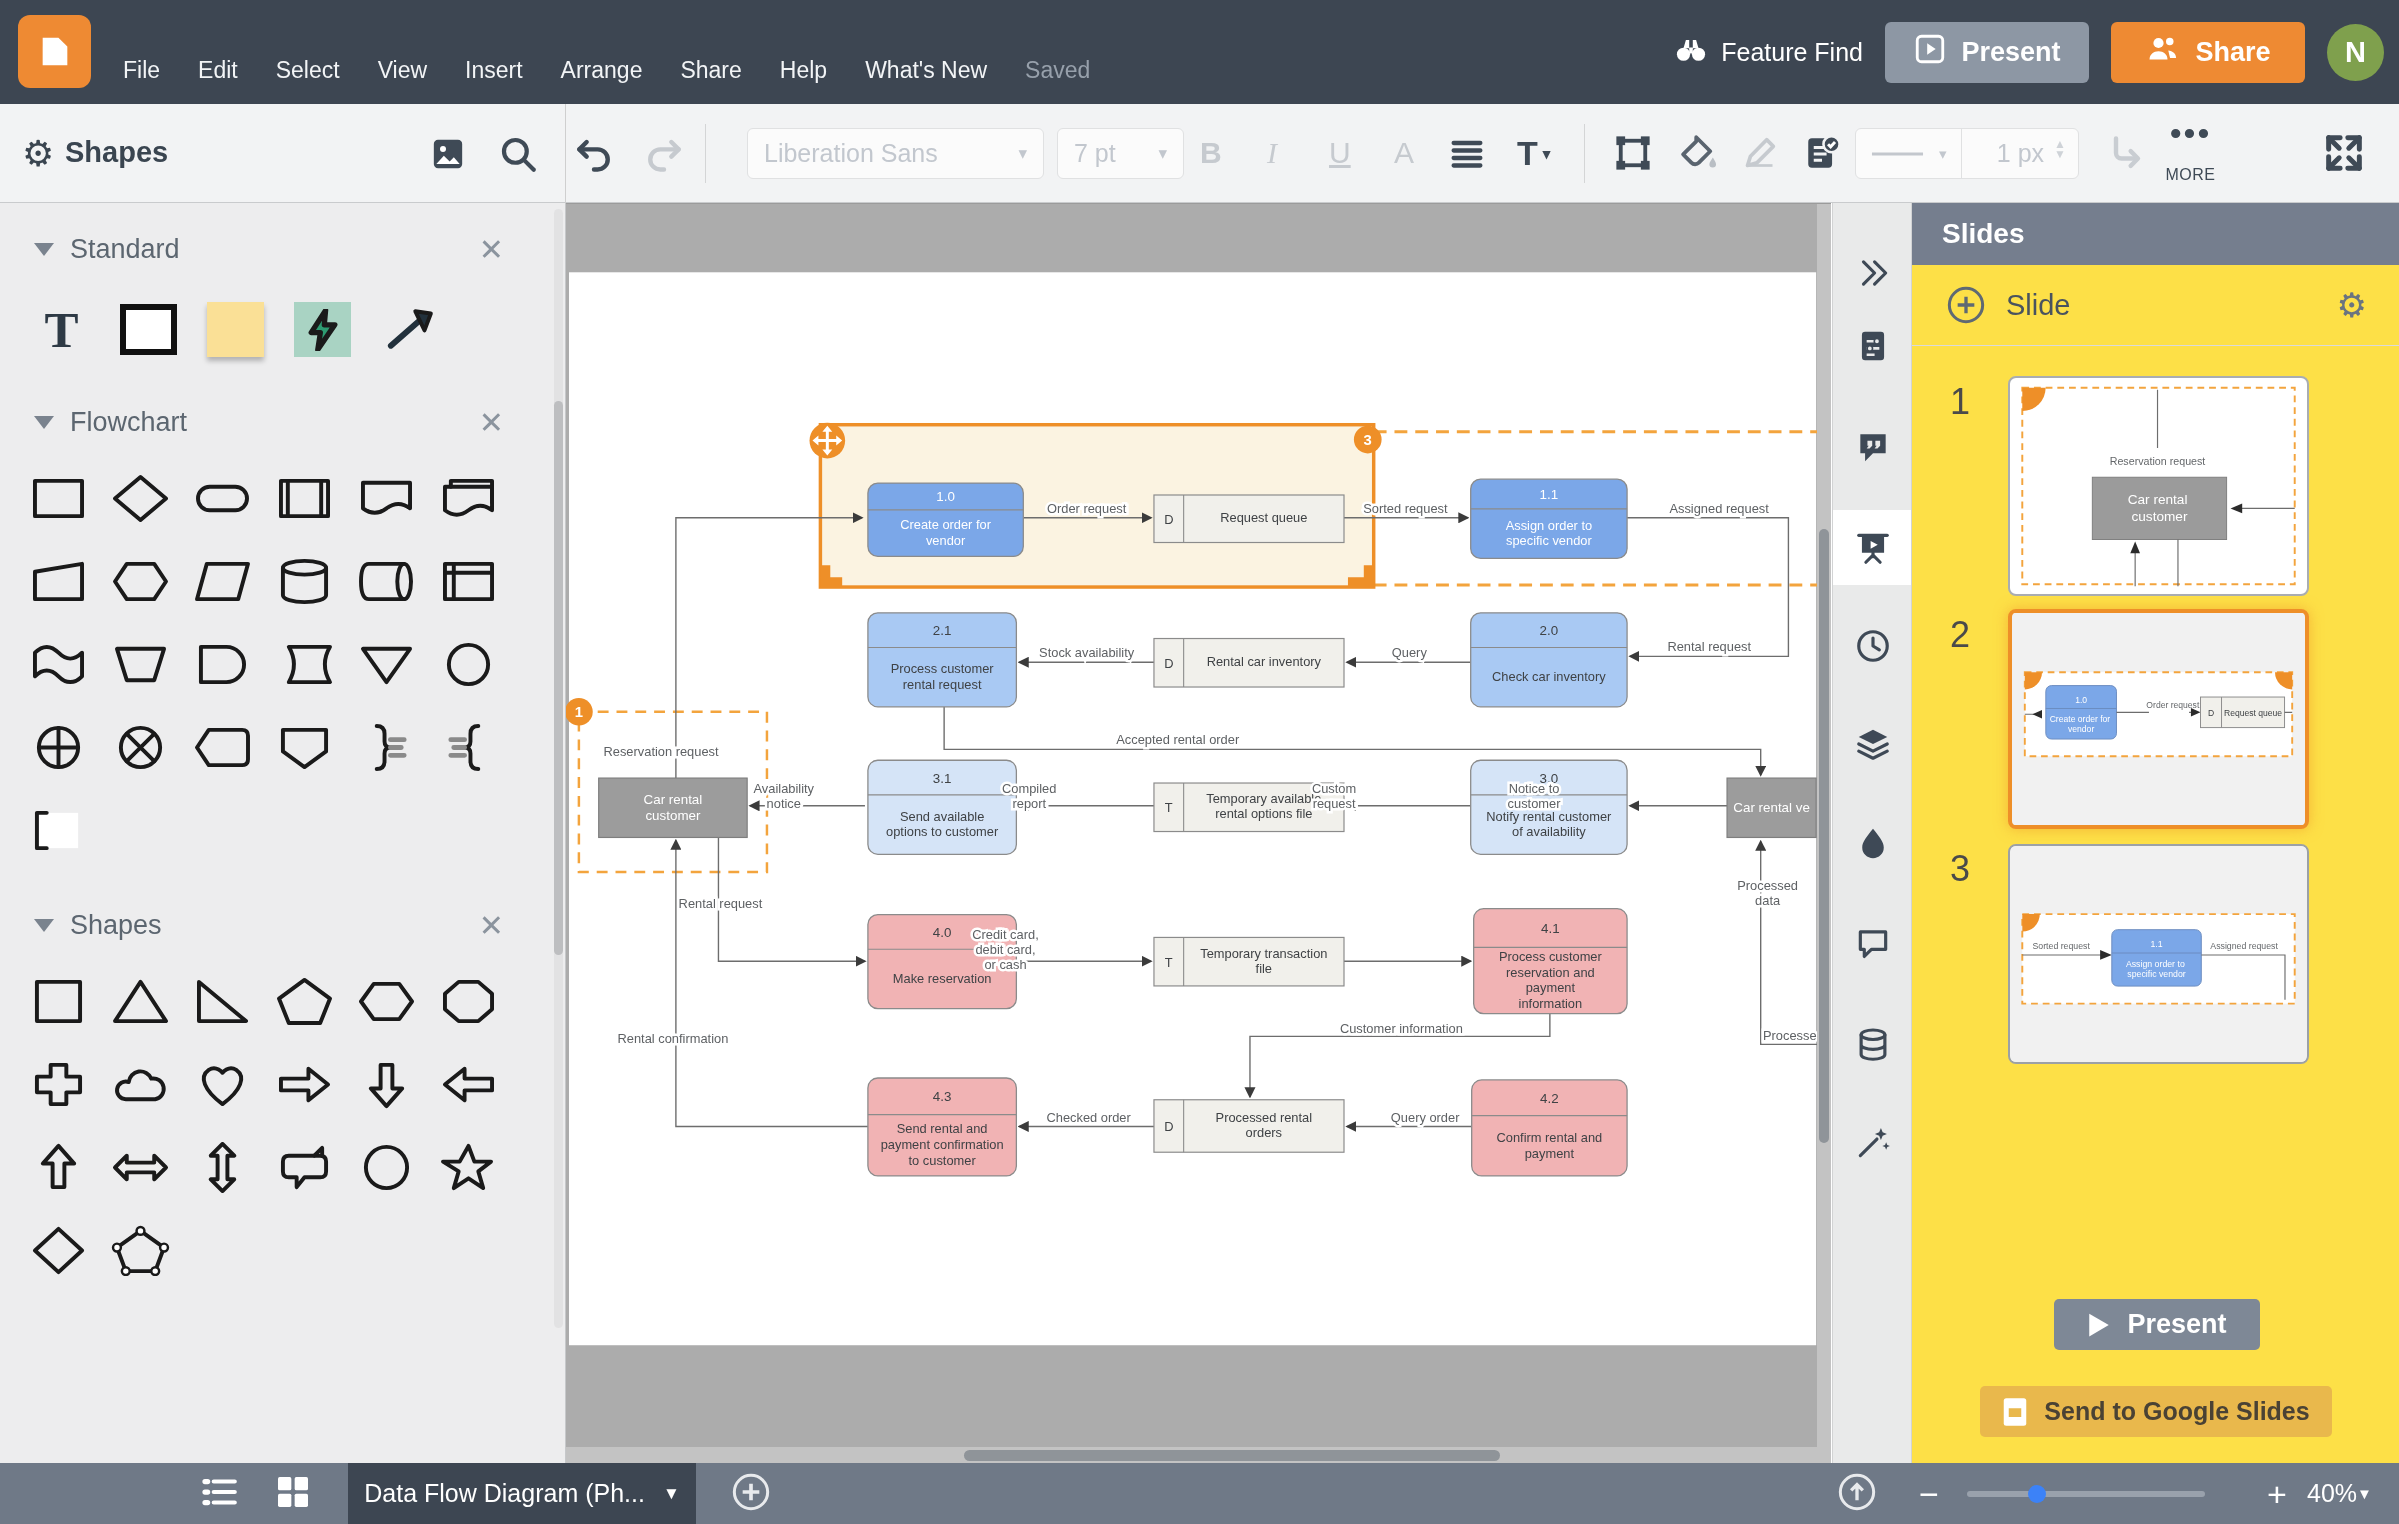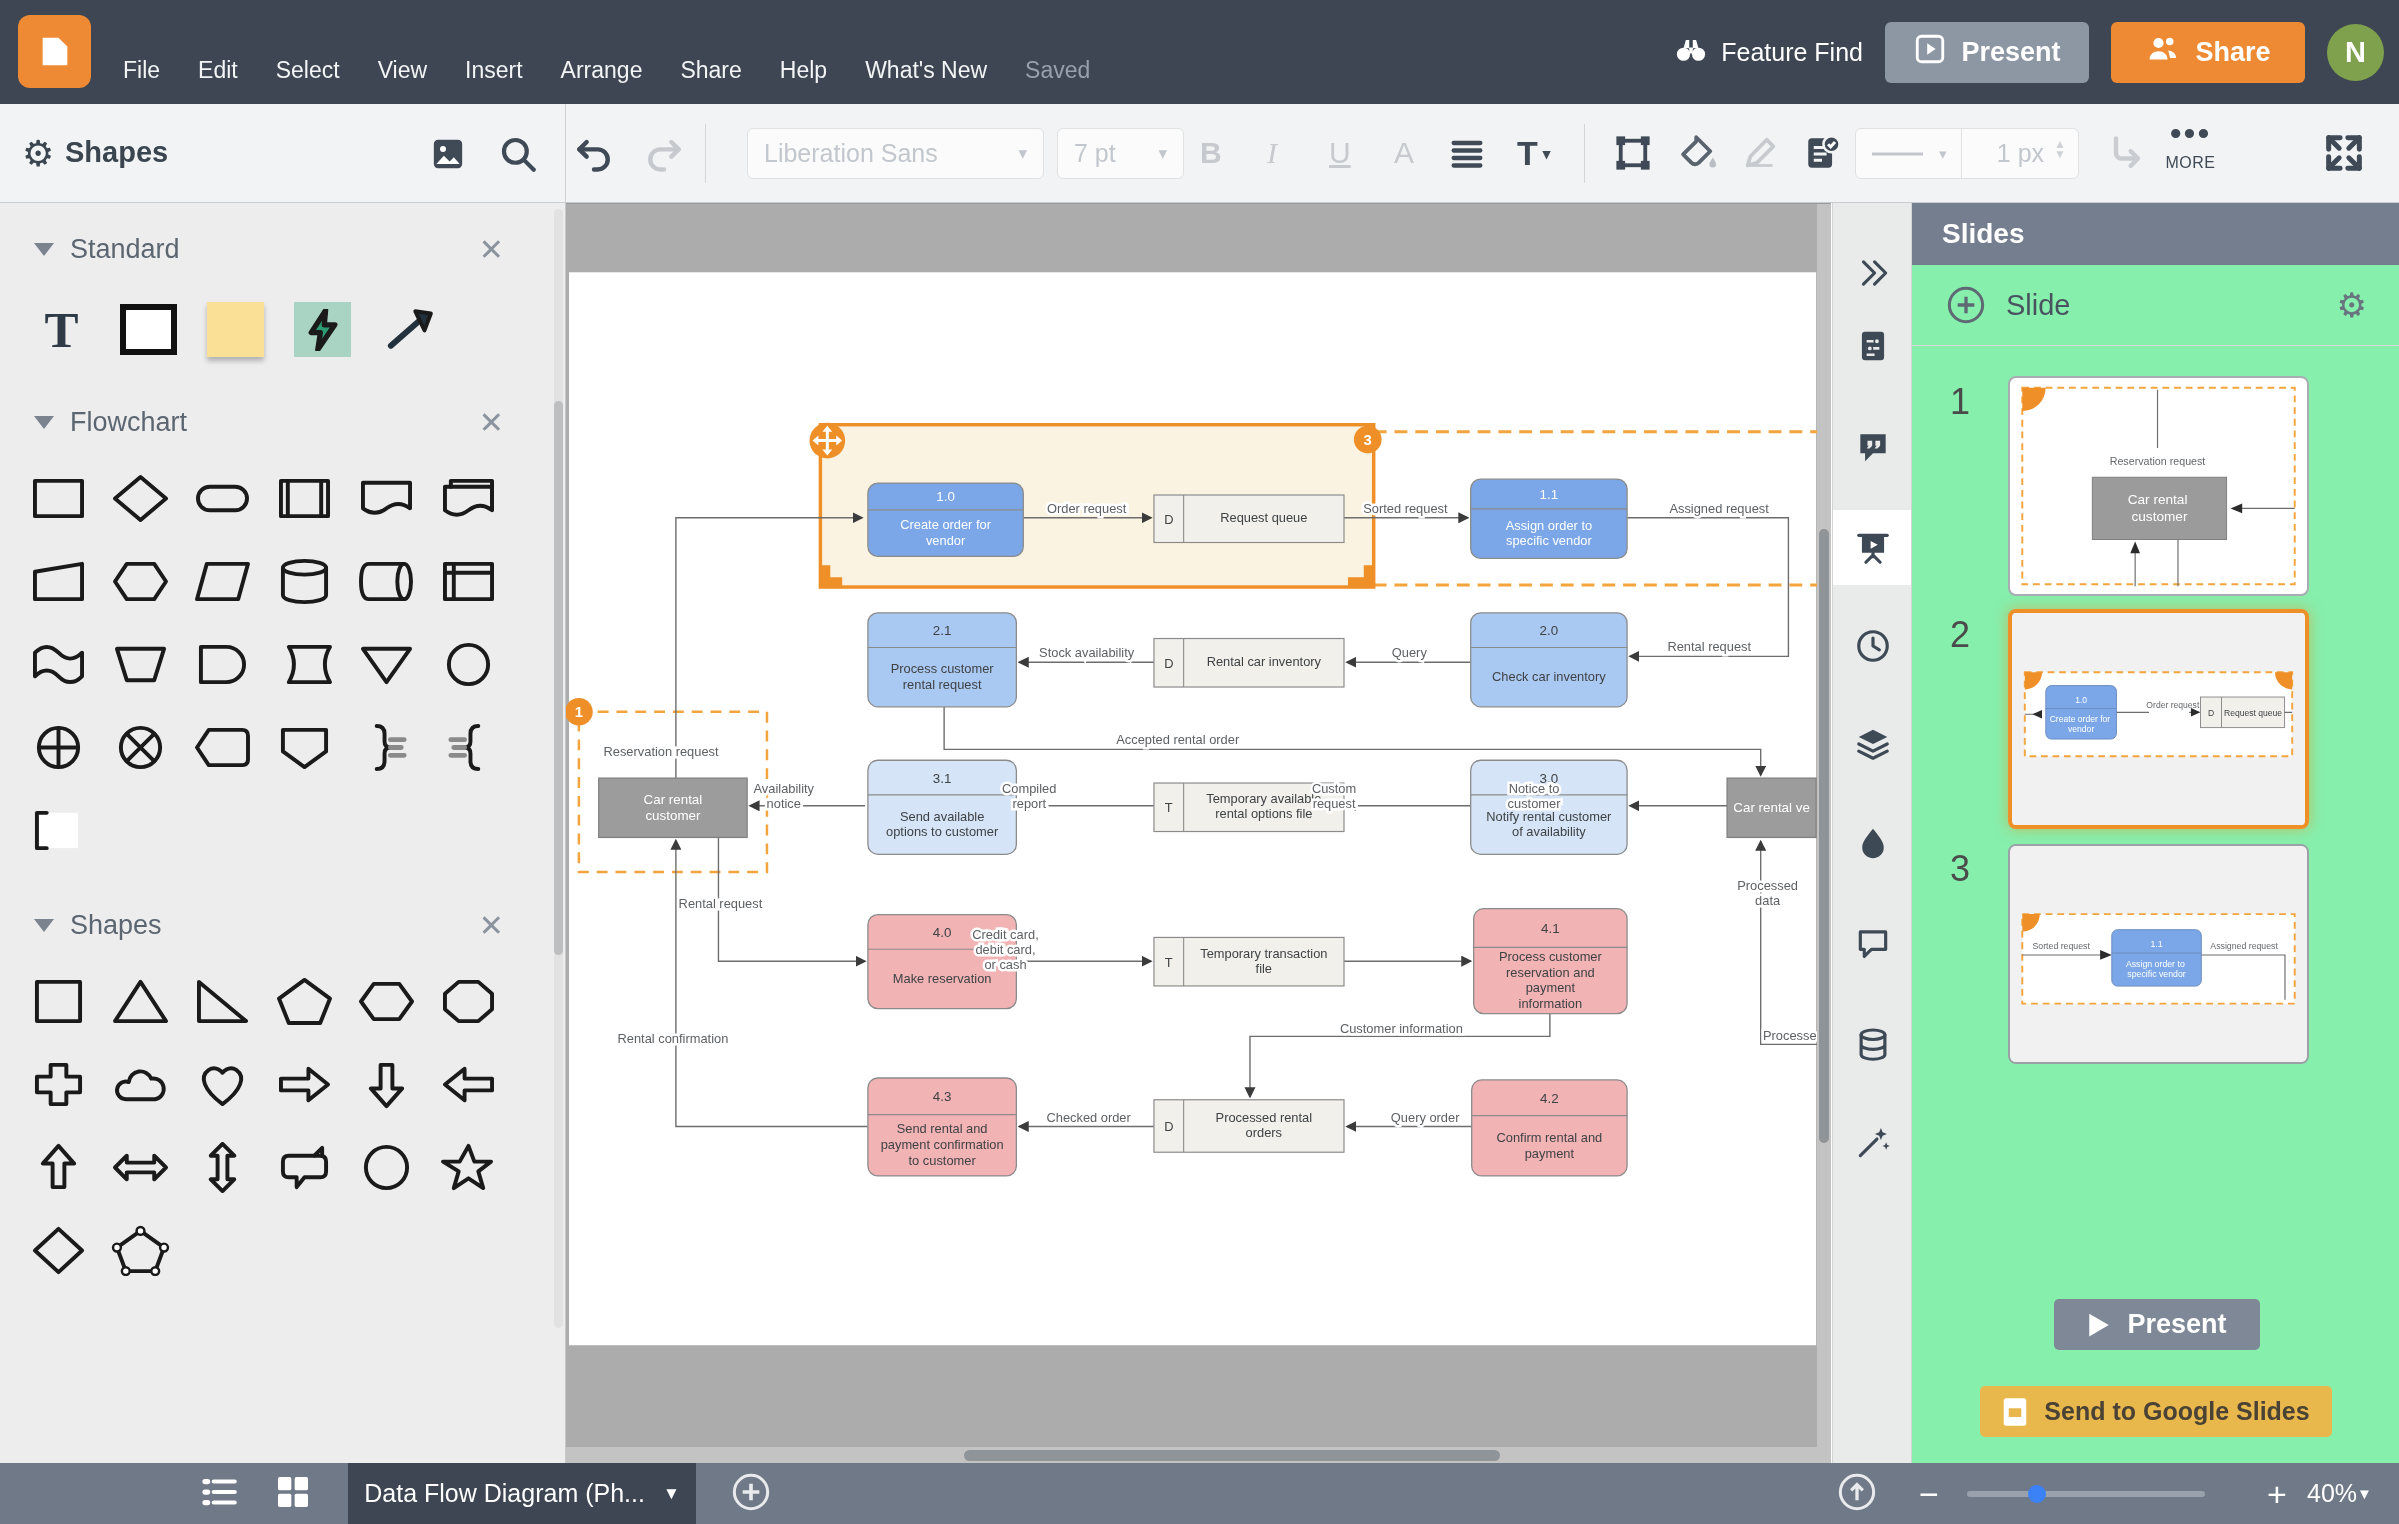--- a/index.html
+++ b/index.html
@@ -29,21 +29,21 @@
   #tb-left{position:absolute;left:0;top:0;width:566px;height:99px;border-right:1px solid #CFCFCF;}
   #shapes-title{position:absolute;left:65px;top:32px;font-size:29px;font-weight:700;color:#3A4550;}
   .tico{position:absolute;top:50%;transform:translateY(-50%);display:flex;align-items:center;justify-content:center;cursor:pointer;}
   .vsep{position:absolute;top:20px;height:59px;width:1px;background:#D4D5D6;}
   .disbox{position:absolute;top:24px;height:51px;background:#FBFBFB;border:1px solid #E0E1E2;border-radius:6px;
           color:#C2C7CE;font-size:25px;display:flex;align-items:center;padding:0 16px;justify-content:space-between;}
   .glyph-dis{color:#C6CACF;} .glyph-dark{color:#3F4A56;}
   .tb-letter{position:absolute;top:50%;transform:translateY(-50%);font-size:30px;cursor:pointer;}
   #more-wrap{position:absolute;left:2156px;top:14px;width:69px;text-align:center;color:#3F4A56;cursor:pointer;}
   #more-wrap .dots{font-size:34px;line-height:30px;letter-spacing:2px;}
-  #more-wrap .lbl{font-size:16px;margin-top:6px;letter-spacing:0.5px;}
+  #more-wrap .lbl{font-size:16px;margin-top:18px;letter-spacing:0.5px;}
 
   
   #sidebar{position:absolute;left:0;top:203px;width:566px;height:1260px;background:#EDEDEE;border-right:1px solid #C6C8CA;}
   .sec-head{position:relative;height:44px;display:flex;align-items:center;padding-left:34px;color:#5C6670;font-size:27px;}
   .sec-head .tri{width:0;height:0;border-left:10px solid transparent;border-right:10px solid transparent;
                  border-top:13px solid #7A838E;margin-right:16px;}
   .sec-head .x{position:absolute;right:61px;font-size:30px;color:#8B949E;cursor:pointer;}
   .shape-grid{display:grid;grid-template-columns:repeat(6,82px);padding-left:24px;row-gap:26px;margin-top:26px;}
   .shape-cell{width:69px;height:57px;display:flex;align-items:center;justify-content:center;cursor:grab;}
   .shape-cell svg{stroke:#1A1A1A;stroke-width:4;fill:none;stroke-linejoin:round;stroke-linecap:round;}
@@ -63,21 +63,21 @@
   .scroll-thumb-v{position:absolute;left:1253px;top:325px;width:10px;height:614px;background:#8F9499;border-radius:6px;cursor:pointer;}
 
   
   #strip{position:absolute;left:1832px;top:203px;width:79px;height:1260px;background:#E9EAEA;border-left:1px solid #D2D3D4;}
   .strip-item{position:absolute;left:0;width:79px;height:75px;display:flex;align-items:center;justify-content:center;cursor:pointer;}
   .strip-item.active{background:#FFFFFF;}
   .strip-item svg .s{stroke:#3E4956;stroke-width:2;fill:none;stroke-linecap:round;stroke-linejoin:round;}
   .strip-item svg .f{fill:#3E4956;}
 
   
-  #slides-panel{position:absolute;left:1911px;top:203px;width:489px;height:1260px;background:#86efac;border-left:1px solid #D2D3D4;}
+  #slides-panel{position:absolute;left:1911px;top:203px;width:489px;height:1260px;background:#fde047;border-left:1px solid #D2D3D4;}
   #slides-header{position:absolute;left:0;top:0;width:489px;height:62px;background:#757E8E;color:#fff;
                  font-size:28px;font-weight:700;display:flex;align-items:center;padding-left:30px;}
   #slide-add-row{position:absolute;left:0;top:62px;width:489px;height:81px;border-bottom:1px solid #DADADB;
                  display:flex;align-items:center;padding:0 34px;gap:20px;color:#49535F;font-size:29px;}
   #slide-gear{margin-left:auto;font-size:34px;color:#6A7480;cursor:pointer;}
   .thumb-num{position:absolute;left:1950px;font-size:36px;color:#4A4A4A;}
   .thumb{position:absolute;left:2008px;width:301px;height:220px;border-radius:8px;background:#fff;cursor:pointer;overflow:hidden;}
   .t-dash{stroke:#F3A43D;stroke-width:2;stroke-dasharray:7 5;fill:none;}
   .t-gray{fill:#9B9B9B;stroke:#7E7E7E;stroke-width:1;}
   .t-blue{fill:#7BA7E8;stroke:#6B8CBF;stroke-width:1;}

